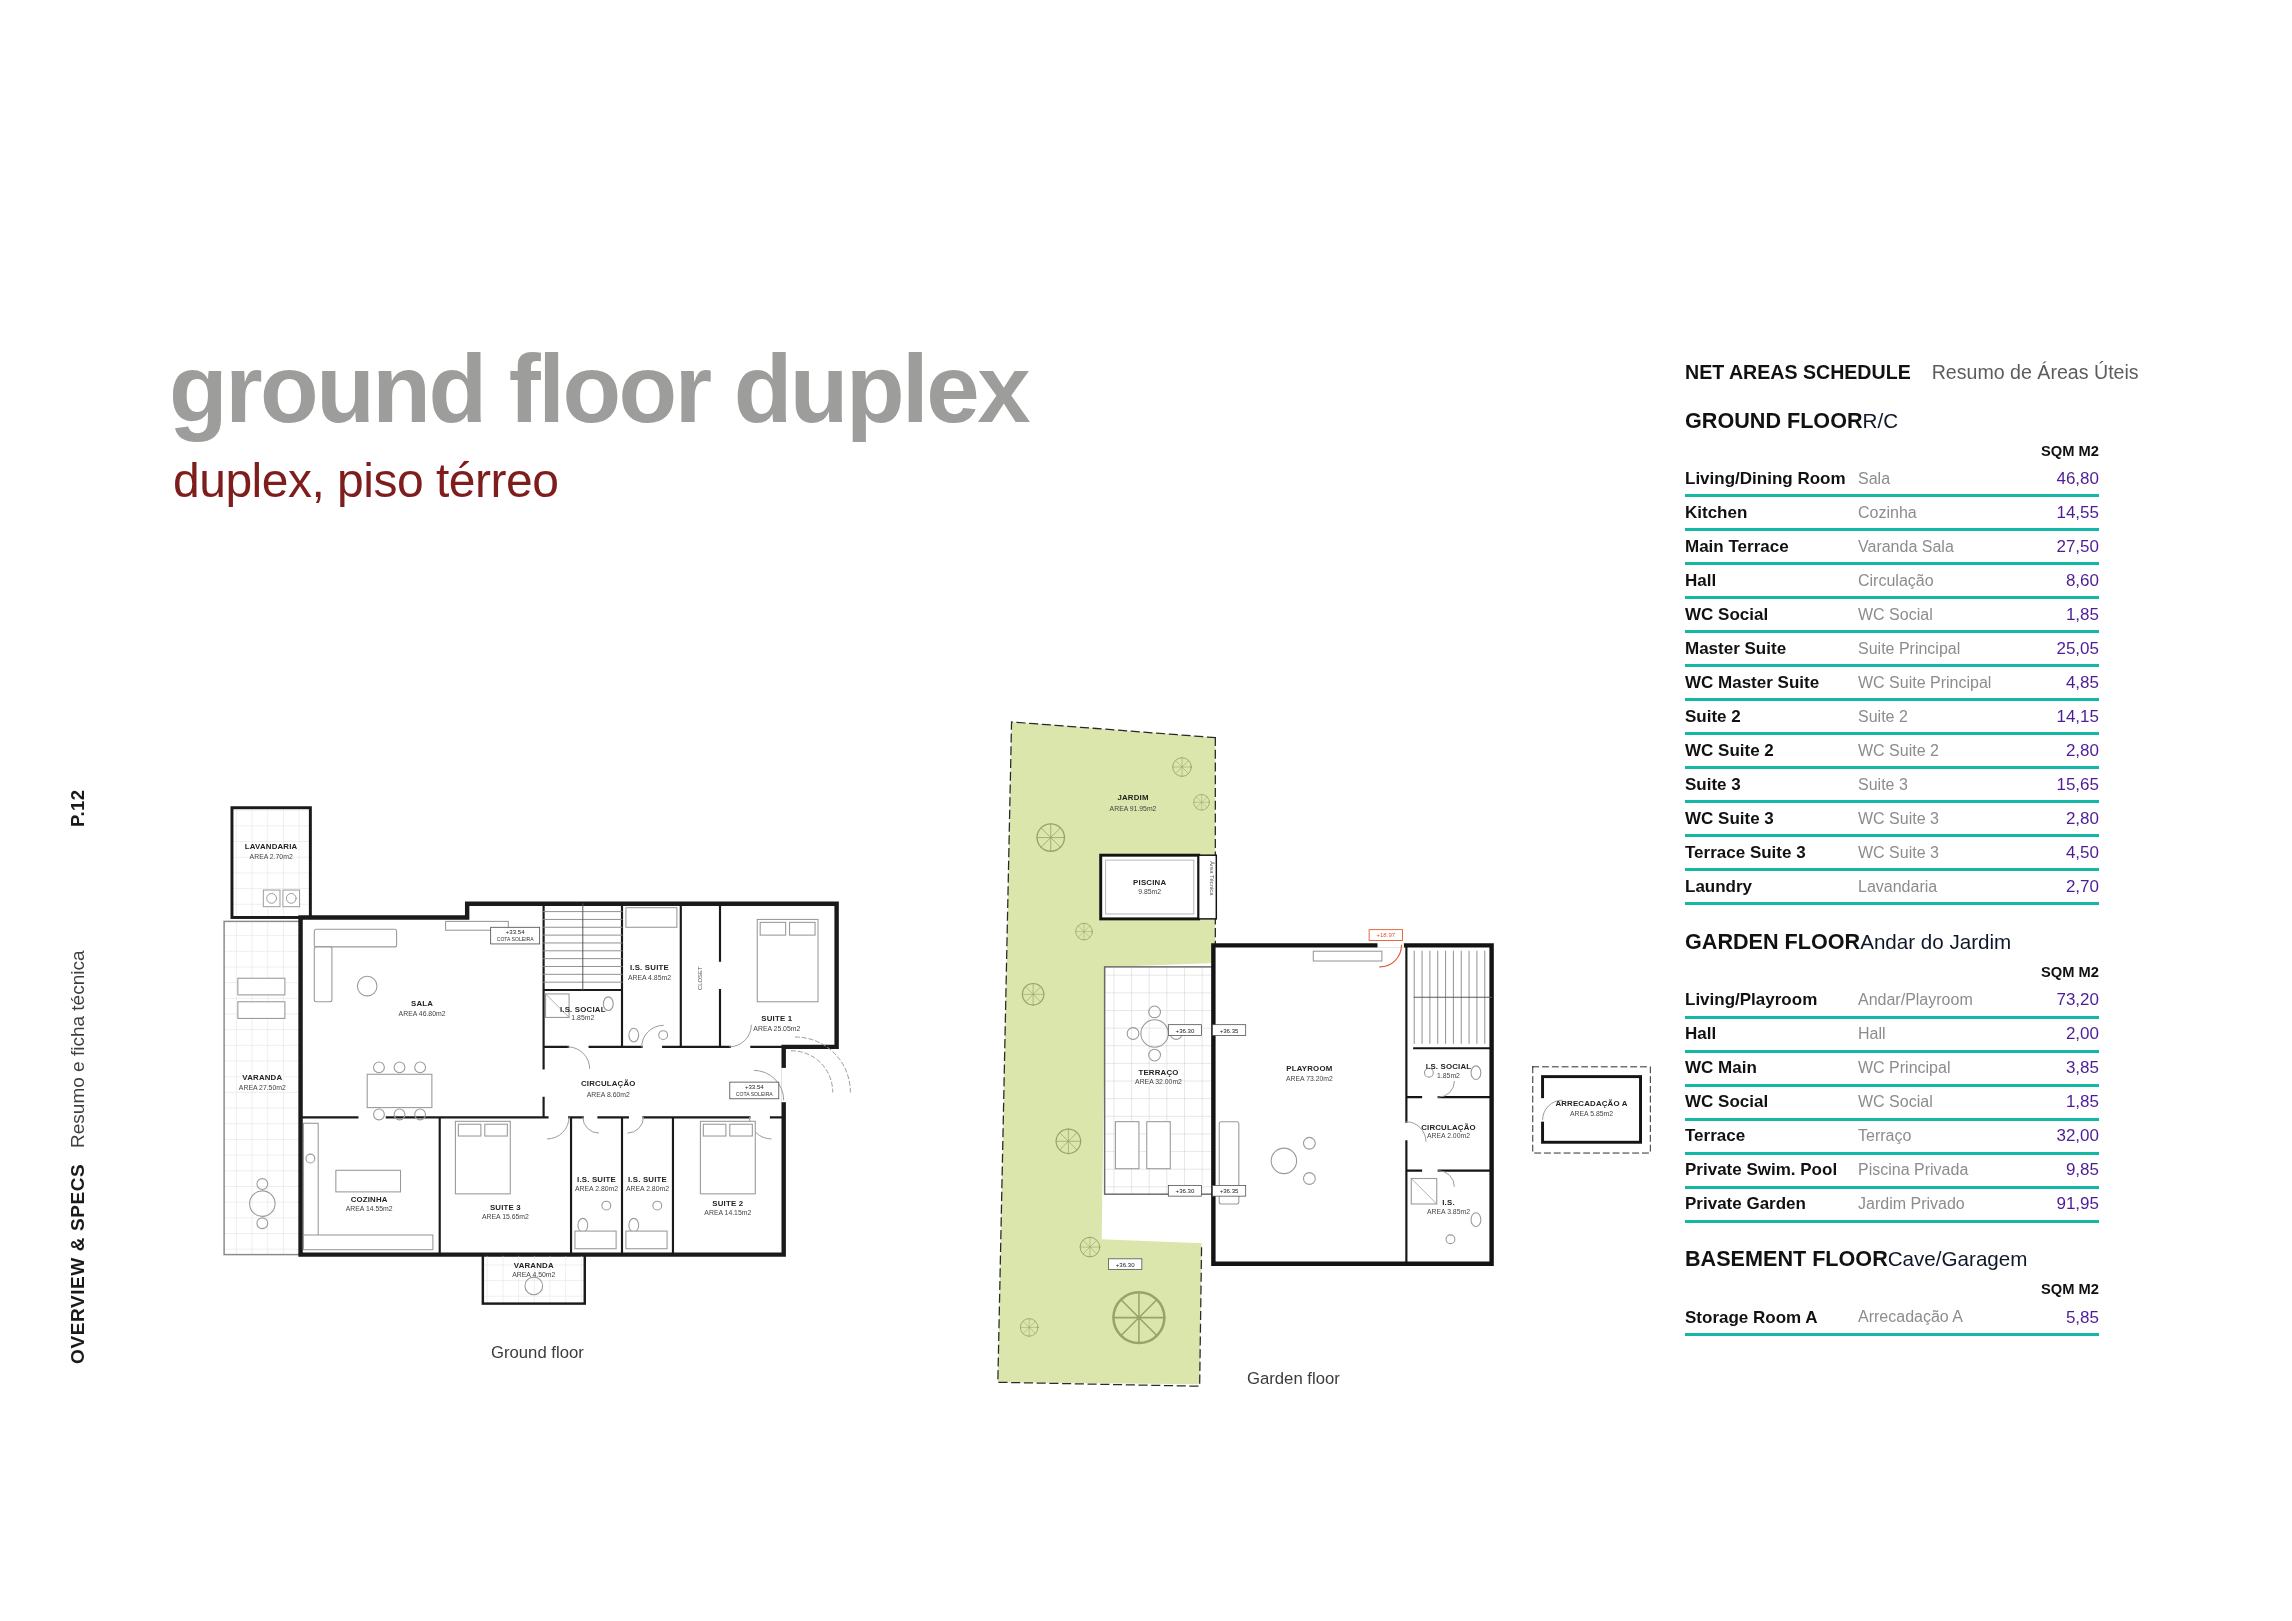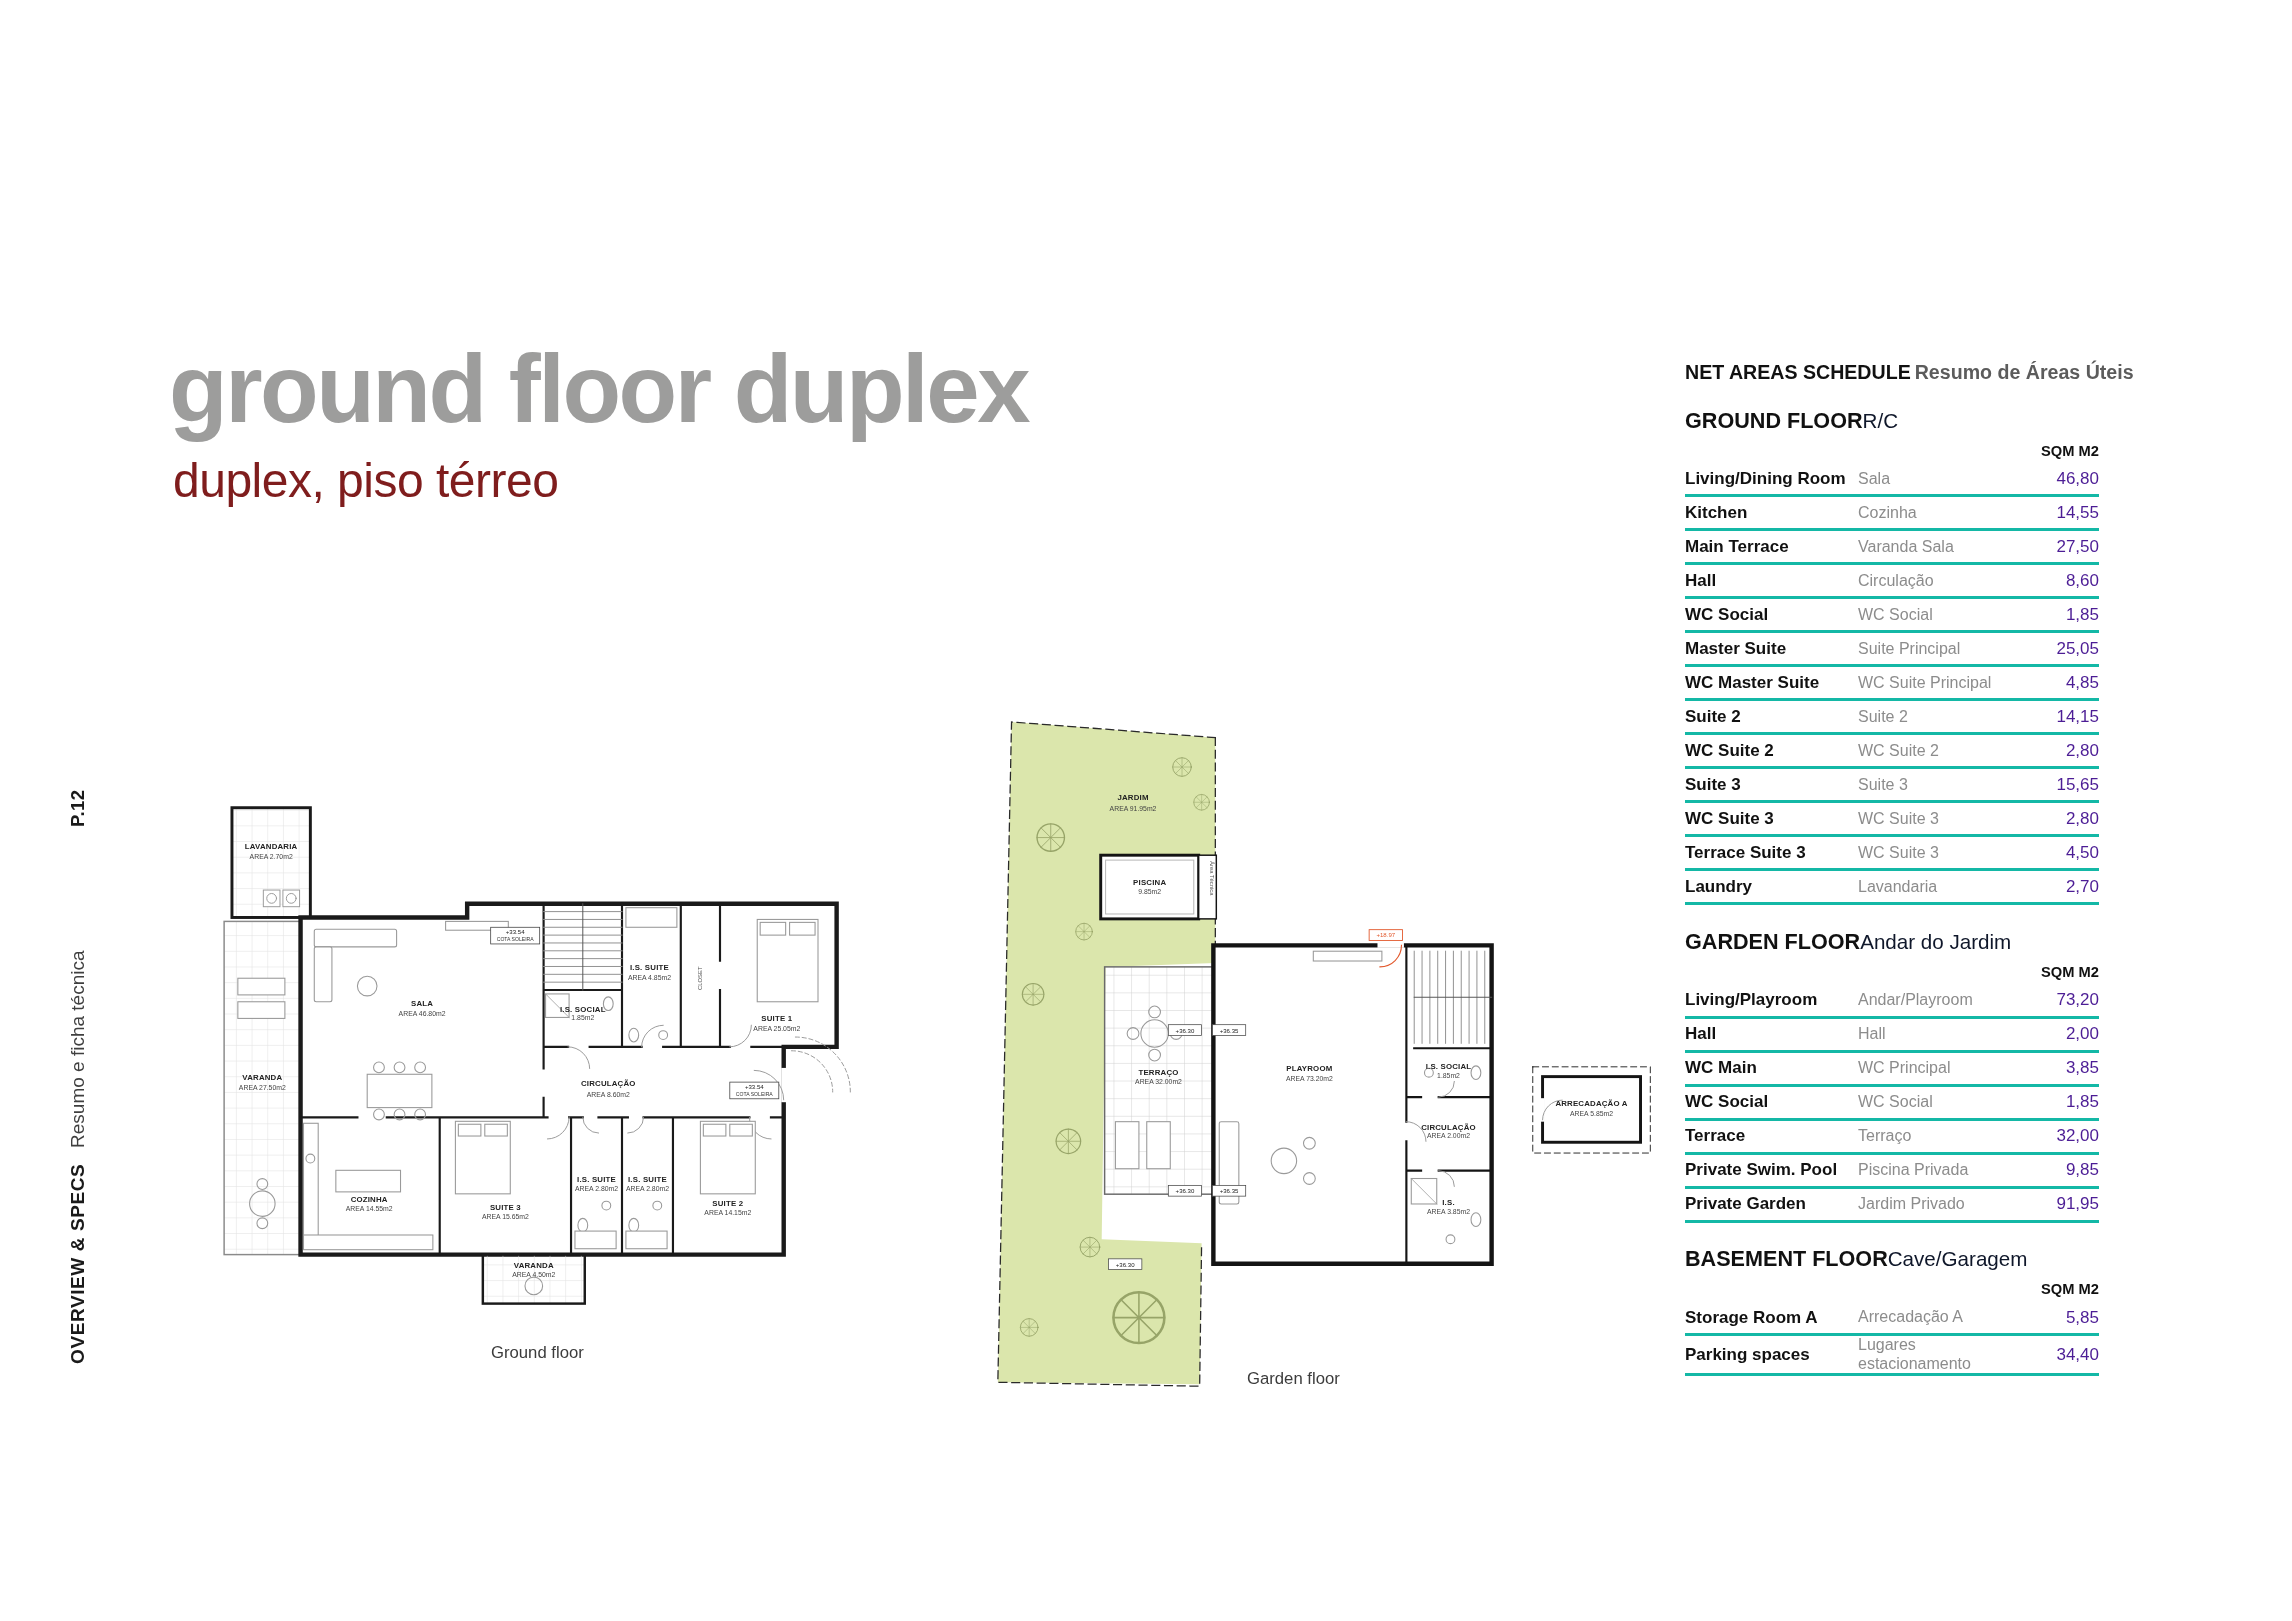--- a/index.html
+++ b/index.html
@@ -9,21 +9,21 @@
   .pnum{font-weight:700;font-size:18.6px;color:#1a1a1a;letter-spacing:0.4px}
   .vmain{font-size:19px;color:#1a1a1a}
   .vmain .b{font-weight:700;letter-spacing:0.6px}
   .vmain .r{font-weight:400;color:#3f3f3f;margin-left:15.7px}
   .title{left:169px;top:341px;font-weight:700;font-size:96px;line-height:1;color:#9d9d9c;letter-spacing:-2.5px}
   .subtitle{left:173px;top:453px;font-weight:400;font-size:48px;color:#7f1d1d;letter-spacing:-0.5px}
 
   .schedule{left:1685px;top:361px;width:414px;color:#111}
   .sch-title{font-size:19.6px;white-space:nowrap}
   .sch-title .t1{font-weight:700}
-  .sch-title .t2{font-weight:700;color:#5c5c5c;margin-left:4px}
+  .sch-title .t2{font-weight:400;color:#5c5c5c;margin-left:21px}
   .sec-head{margin-top:23.5px;font-size:21.6px;font-weight:700;white-space:nowrap}
   .sec-head .sub{font-weight:400;color:#0f172a;margin-left:0;font-size:20.6px}
   .unit-row{margin-top:9px;text-align:right;font-weight:700;font-size:14.7px;padding-bottom:4.9px}
   .srow{display:grid;grid-template-columns:173px 174px 1fr;align-items:center;min-height:31px;border-bottom:3px solid #14b8a6}
   .c-en{font-weight:700;font-size:17px}
   .c-pt{font-size:16px;color:#8c8c8c;line-height:1.15}
   .c-val{font-size:17px;text-align:right;color:#4c1d95}
 
   .plan{position:absolute}
   .plan .caption{position:absolute;font-size:16.7px;color:#3c3c3c}
@@ -399,22 +399,17 @@
     <div class="sec-head">
       <span>BASEMENT FLOOR</span><span class="sub">Cave/Garagem</span>
     </div>
     <div class="unit-row">SQM M2</div>
     <div>
       <div class="srow">
           <span class="c-en">Storage Room A</span>
           <span class="c-pt">Arrecadação A</span>
           <span class="c-val">5,85</span>
         </div>
-      <div class="srow">
-          <span class="c-en">Parking spaces</span>
-          <span class="c-pt">Lugares estacionamento</span>
-          <span class="c-val">34,40</span>
-        </div>
     </div>
   </aside>
 
 </div>
 
 
 </body></html>

